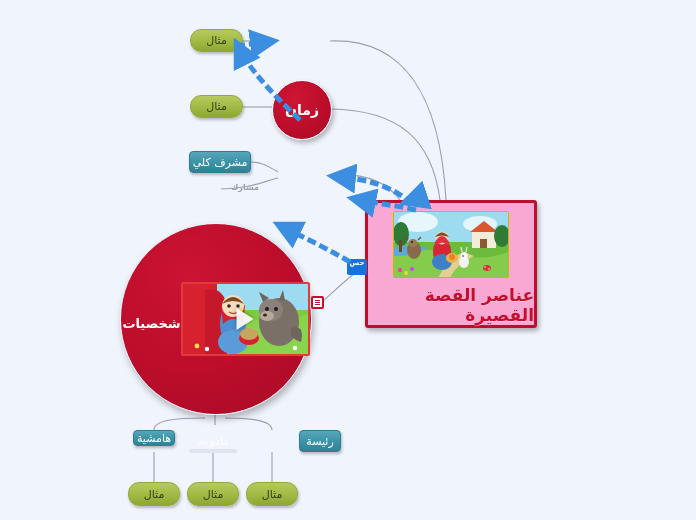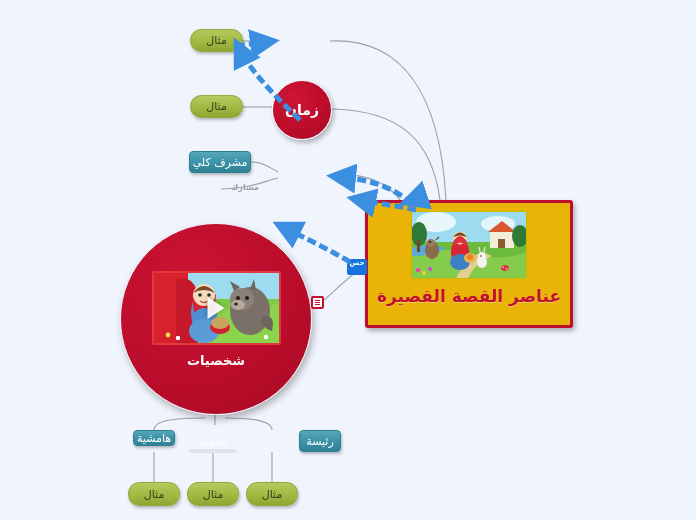--- a/index.html
+++ b/index.html
@@ -23,23 +23,23 @@
     pointer-events: none;
   }
   .layer-lines { z-index: 1; }
   .layer-arrows { z-index: 6; }
 
   
   .central-node {
     position: absolute;
     left: 365px;
     top: 200px;
-    width: 208px;
+    width: 172px;
     height: 128px;
-    background: #eab308;
+    background: #f9a8d4;
     border: 3px solid #bb0f2d;
     border-radius: 3px;
     box-shadow: 2px 3px 5px rgba(0,0,0,0.30);
     z-index: 4;
     display: flex;
     flex-direction: column;
     align-items: center;
     justify-content: flex-start;
     box-sizing: border-box;
     padding-top: 8px;
@@ -85,21 +85,21 @@
     position: absolute;
     left: 120px;
     top: 223px;
     width: 190px;
     height: 190px;
     border-radius: 50%;
     background: radial-gradient(circle at 36% 28%, #cc1334 0%, #bb0d2b 55%, #a60a24 100%);
     box-shadow: 2px 4px 7px rgba(0,0,0,0.28);
     z-index: 3;
     display: flex;
-    flex-direction: column;
+    flex-direction: row;
     align-items: center;
     justify-content: center;
     border: 1px solid #eef2fb;
   }
   .big-thumb {
     width: 125px;
     height: 70px;
     border: 2px solid #e03a3a;
     border-radius: 2px;
     overflow: hidden;

